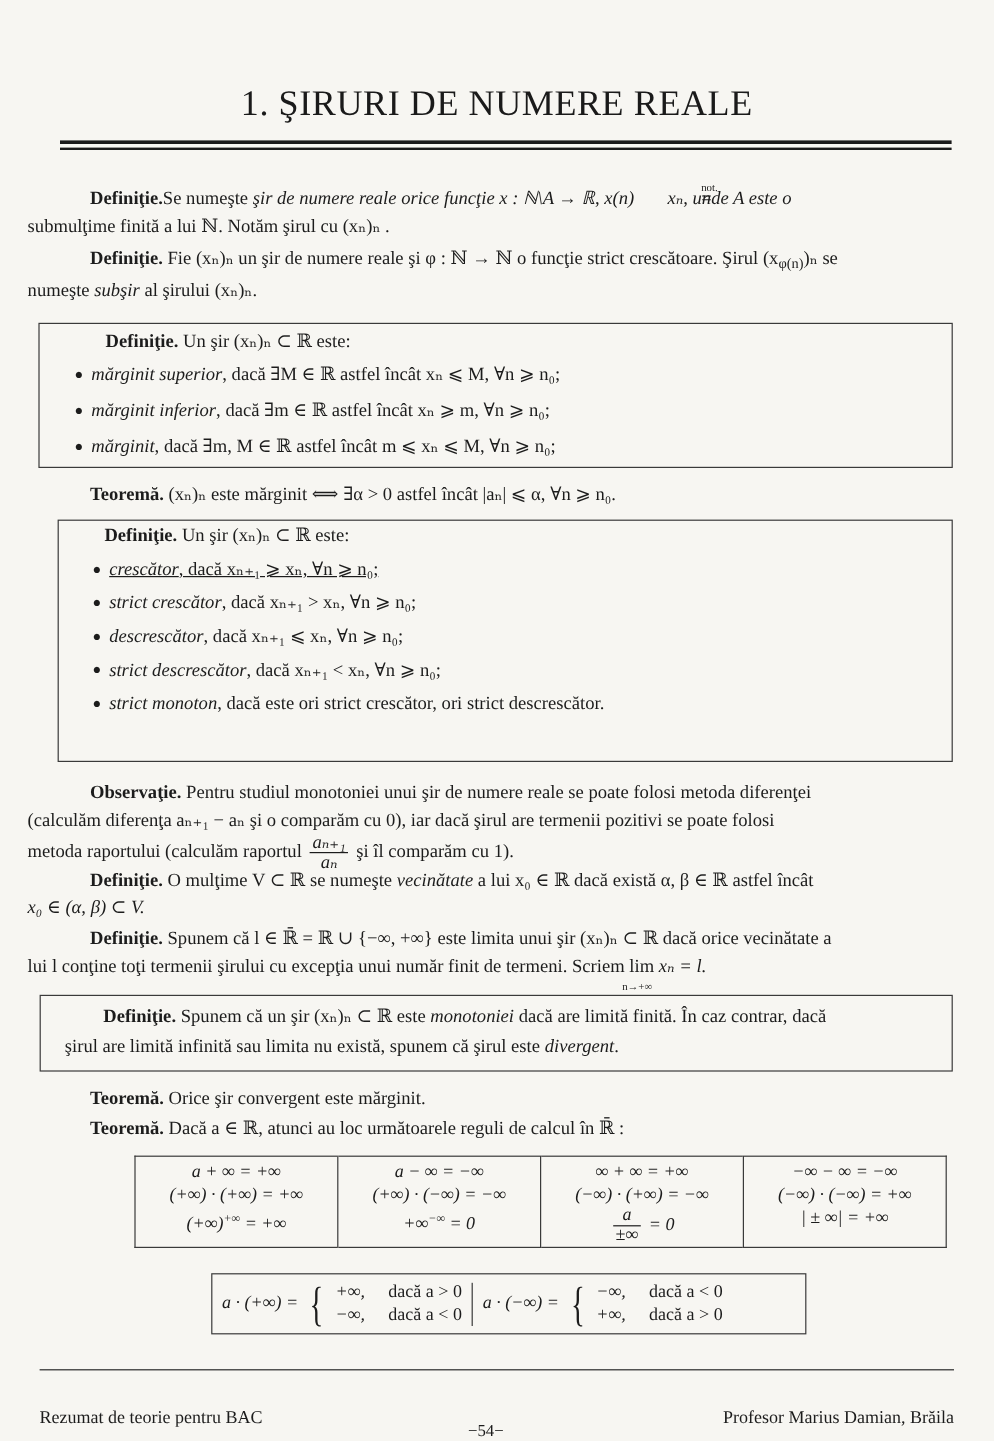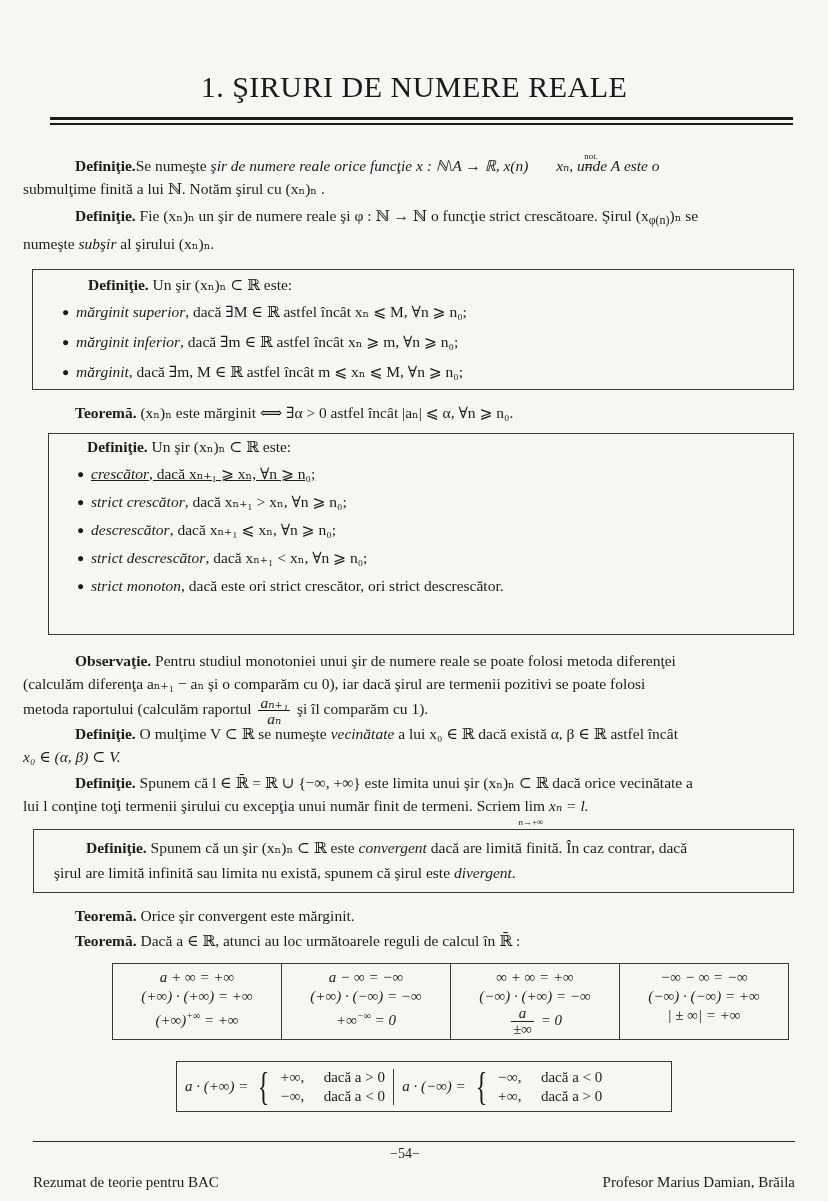--- a/index.html
+++ b/index.html
@@ -114,21 +114,21 @@
 
   <div class="block" style="top:771px;">
     <div class="indent"><b class="lbl">Definiţie.</b><span> Spunem că l ∈ ℝ̄ = ℝ ∪ {−∞, +∞} este limita unui şir (xₙ)ₙ ⊂ ℝ dacă orice vecinătate a</span></div>
     <div>
       <span>lui l conţine toţi termenii şirului cu excepţia unui număr finit de termeni. Scriem </span><span class="limwrap"><span>lim</span><span class="under">n→+∞</span></span><span class="m"> xₙ = l.</span>
     </div>
   </div>
 
   <div class="box" style="left:33px;top:829px;width:759px;height:62px;">
     <div style="padding:5px 10px 0 20px;font-size:15.5px;line-height:25px;">
-      <div style="text-indent:32px;"><b class="lbl">Definiţie.</b><span> Spunem că un şir (xₙ)ₙ ⊂ ℝ este </span><i>convergent</i><span> dacă are limită finită. În caz contrar, dacă</span></div>
+      <div style="text-indent:32px;"><b class="lbl">Definiţie.</b><span> Spunem că un şir (xₙ)ₙ ⊂ ℝ este </span><i>monotoniei</i><span> dacă are limită finită. În caz contrar, dacă</span></div>
       <div><span>şirul are limită infinită sau limita nu există, spunem că şirul este </span><i>divergent</i><span>.</span></div>
     </div>
   </div>
 
   <div class="block" style="top:904px;left:75px;width:720px;">
     <b class="lbl">Teoremă.</b><span> Orice şir convergent este mărginit.</span>
   </div>
   <div class="block" style="top:929px;left:75px;width:720px;">
     <b class="lbl">Teoremă.</b><span> Dacă a ∈ ℝ, atunci au loc următoarele reguli de calcul în ℝ̄ :</span>
   </div>
@@ -175,16 +175,16 @@
       <span class="brace">{</span>
       <div class="case-lines">
         <div class="cl"><span class="v m">−∞,</span><span>dacă a &lt; 0</span></div>
         <div class="cl"><span class="v m">+∞,</span><span>dacă a &gt; 0</span></div>
       </div>
     </div>
   </div>
 
   <div class="footer-rule"></div>
   <div class="footer" style="left:33px;">Rezumat de teorie pentru BAC</div>
-  <div class="footer center" style="left:390px;">−54−</div>
+  <div class="footer center" style="left:390px;margin-top:40px;">−54−</div>
   <div class="footer" style="right:33px;">Profesor Marius Damian, Brăila</div>
 
 </div>
 
 </body></html>

